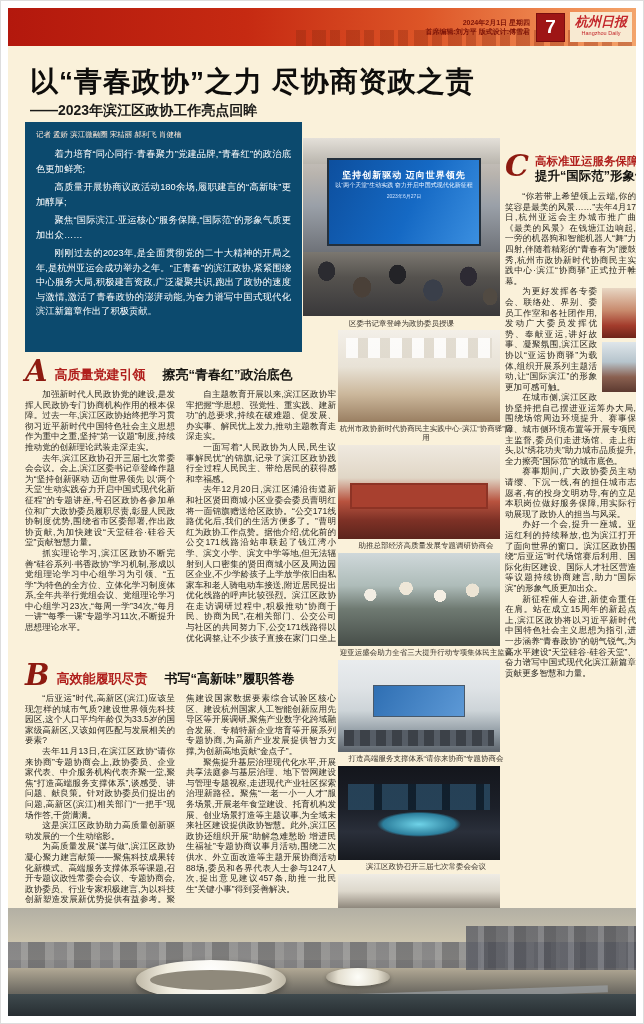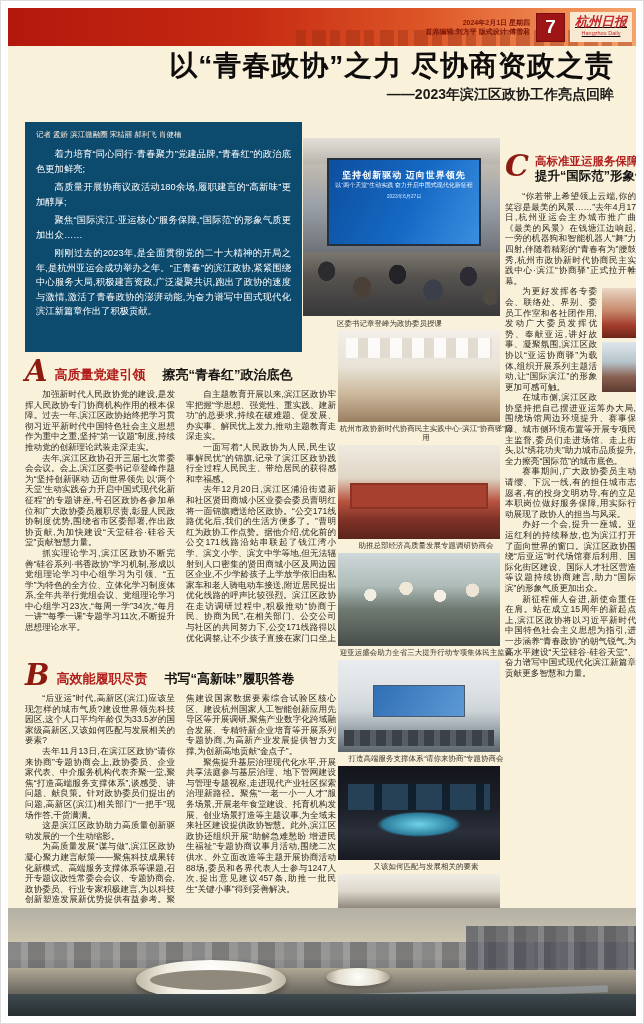--- a/index.html
+++ b/index.html
@@ -5,25 +5,25 @@
   html,body{margin:0;padding:0;background:#ffffff;}
   .page{position:relative;width:644px;height:1024px;background:#ffffff;font-family:"Liberation Sans",sans-serif;overflow:hidden;box-shadow:0 0 0 1px #ddd inset;}
   .sheet{position:absolute;left:8px;top:46px;width:628px;height:862px;background:#faf1da;}
   
   .banner{position:absolute;left:8px;top:8px;width:628px;height:38px;background:linear-gradient(90deg,#b3180d 0%,#c62a12 38%,#dd5527 66%,#ef8a52 88%,#f3a46b 100%);display:flex;align-items:center;}
   .banner:after{content:"";position:absolute;right:0;bottom:0;width:340px;height:16px;opacity:.35;background:repeating-linear-gradient(90deg,#8c2a10 0 10px,transparent 10px 16px,#8c2a10 16px 30px,transparent 30px 34px);}
   .banner-title{color:#fff;font-weight:bold;font-size:21px;letter-spacing:1px;padding-left:14px;white-space:nowrap;text-shadow:0 1px 1px rgba(90,10,0,.4);}
   .banner-right{position:absolute;right:4px;top:3px;height:32px;display:flex;align-items:center;z-index:2;}
   .banner-meta{text-align:right;color:#7d1408;font-size:7px;line-height:9px;font-weight:bold;margin-right:6px;}
   .page-num{width:27px;height:27px;background:#9e1515;color:#fff;font-weight:bold;font-size:19px;display:flex;align-items:center;justify-content:center;margin-right:5px;border:1px solid #7a0e0e;}
-  .masthead{background:#f8ead2;height:29px;padding:1px 5px 0 5px;text-align:center;text-decoration:underline;}
+  .masthead{background:#f8ead2;height:29px;padding:1px 5px 0 5px;text-align:center;}
   .masthead-cn{color:#c3272b;font-family:"DejaVu Serif",serif;font-style:italic;font-weight:bold;font-size:13px;line-height:17px;white-space:nowrap;}
   .masthead-en{color:#c3272b;font-size:5.5px;line-height:7px;}
   
-  .headline{position:absolute;left:30px;top:50px;width:584px;text-align:right;color:#0e0d0b;}
+  .headline{position:absolute;left:30px;top:66px;width:584px;text-align:left;color:#0e0d0b;}
   .headline h1{margin:0;font-size:28px;line-height:32px;font-weight:900;letter-spacing:1px;}
   .headline h2{margin:4px 0 0 0;font-size:14px;line-height:17px;font-weight:bold;color:#1a1a18;}
   
   .red-box{position:absolute;left:25px;top:122px;width:277px;height:230px;background:#0c4a6e;color:#fff;box-sizing:border-box;padding:8px 11px;}
   .byline{font-size:7.5px;line-height:10px;margin-bottom:7px;color:#ffe9d8;}
   .red-box p{margin:0 0 4px 0;font-size:9.3px;line-height:14.5px;text-indent:2em;text-align:justify;}
   
   .main-photo{position:absolute;left:303px;top:138px;width:197px;height:178px;background:linear-gradient(180deg,#cfc9c2 0%,#b9b4ae 18%,#8d9097 34%,#6f7population 0%);background:linear-gradient(180deg,#d4cfc8 0%,#b9b4ae 20%,#9aa0a8 38%,#65686e 70%,#3c3d41 100%);overflow:hidden;}
   .mp-ceiling{position:absolute;left:0;top:0;width:100%;height:26px;background:linear-gradient(180deg,#e4e0d9,#b9b5ad);}
   .mp-screen{position:absolute;left:26px;top:22px;width:150px;height:84px;background:linear-gradient(115deg,#0d4f9e 0%,#1569c4 55%,#3b8fe0 100%);color:#fff;text-align:center;padding-top:10px;box-sizing:border-box;box-shadow:0 0 0 2px #24303c;}
@@ -32,21 +32,21 @@
   .mp-date{font-size:5px;color:#cfe3ff;margin-top:3px;}
   .mp-crowd{position:absolute;left:0;bottom:0;width:100%;height:64px;background:
     radial-gradient(14px 16px at 12% 30%,#2b2b30 60%,transparent 62%),
     radial-gradient(15px 17px at 30% 55%,#4a4038 60%,transparent 62%),
     radial-gradient(14px 16px at 48% 35%,#232327 60%,transparent 62%),
     radial-gradient(16px 18px at 66% 60%,#3a3f4a 60%,transparent 62%),
     radial-gradient(14px 16px at 84% 38%,#2d2a33 60%,transparent 62%),
     radial-gradient(12px 14px at 95% 70%,#514a42 60%,transparent 62%),
     linear-gradient(180deg,#7b7770 0%,#55524e 40%,#39383a 100%);}
   .photo-cap{font-size:7.5px;line-height:9px;color:#3a342c;text-align:center;}
-  .cap-main{position:absolute;left:291px;top:319px;width:197px;}
+  .cap-main{position:absolute;left:303px;top:319px;width:197px;}
   
   .mid-col{position:absolute;left:338px;top:330px;width:176px;}
   .mid-col .ph{width:162px;overflow:hidden;position:relative;}
   .mid-col .photo-cap{margin:2px 0 3px 0;}
   .ph-hall{height:92px;background:linear-gradient(180deg,#f3efe8 0%,#e8e2d6 40%,#cbb79b 70%,#9a7f62 100%);}
   .ph-hall:before{content:"";position:absolute;left:8px;top:8px;width:146px;height:20px;background:repeating-linear-gradient(90deg,#fff 0 12px,#ded8cc 12px 22px);opacity:.8;}
   .ph-red{height:94px;background:linear-gradient(180deg,#efe9df 0%,#e0d6c6 35%,#b8533f 60%,#7e3126 80%,#5c241c 100%);}
   .ph-red:before{content:"";position:absolute;left:14px;top:40px;width:134px;height:22px;background:#a8402f;box-shadow:0 0 0 2px #8d3325;}
   .ph-outdoor{height:93px;background:
     radial-gradient(10px 10px at 20% 45%,#f2ede3 60%,transparent 62%),
@@ -144,21 +144,21 @@
   <div class="mid-col">
     <div class="ph ph-hall"></div>
     <div class="photo-cap">杭州市政协新时代协商民主实践中心·滨江“协商驿”启用</div>
     <div class="ph ph-red"></div>
     <div class="photo-cap">助推总部经济高质量发展专题调研协商会</div>
     <div class="ph ph-outdoor"></div>
     <div class="photo-cap">迎亚运盛会助力全省三大提升行动专项集体民主监督</div>
     <div class="ph ph-blue"></div>
     <div class="photo-cap">打造高端服务支撑体系“请你来协商”专题协商会</div>
     <div class="ph ph-dark"></div>
-    <div class="photo-cap">又该如何匹配与发展相关的要素</div>
+    <div class="photo-cap">滨江区政协召开三届七次常委会会议</div>
     <div class="ph ph-light"></div>
     <div class="photo-cap">营造法治化营商环境专题协商会</div>
   </div>
 
   <div class="left-block">
     <div class="sec-head">
       <span class="sec-letter">A</span>
       <span class="sec-red">高质量党建引领</span>
       <span class="sec-black">擦亮“青春红”政治底色</span>
     </div>

